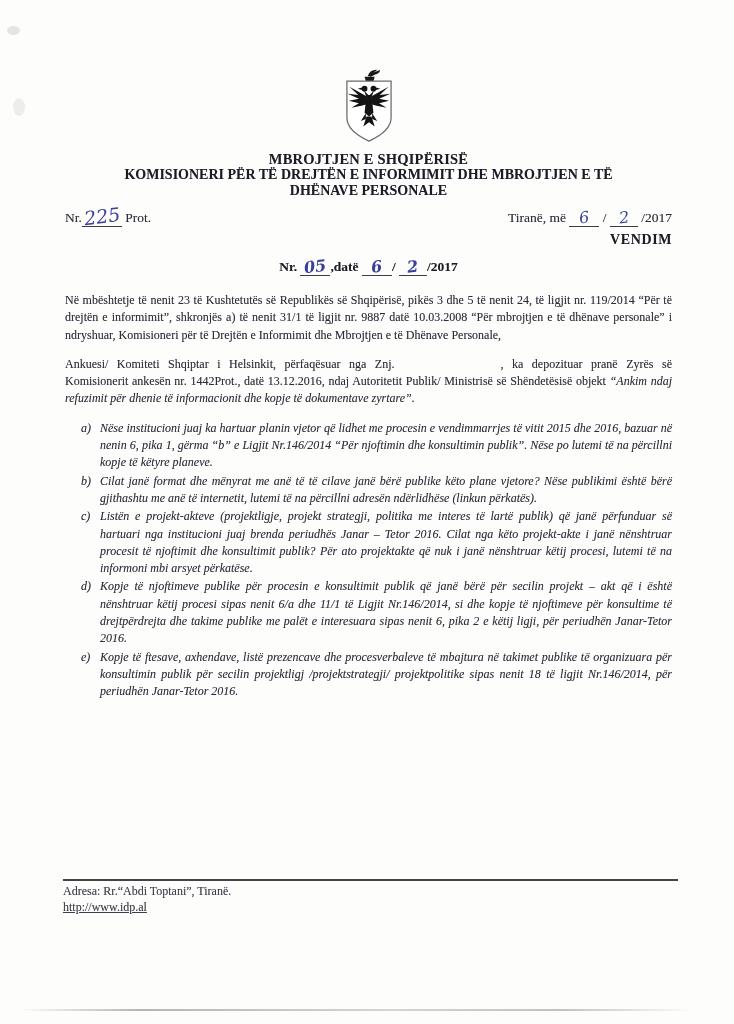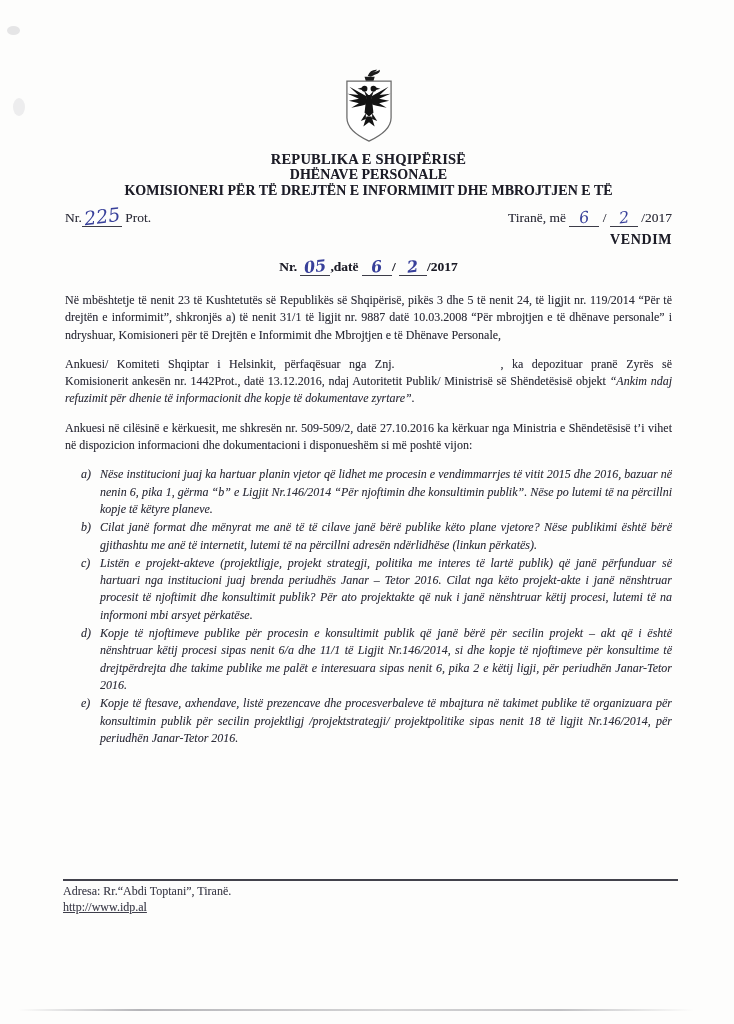--- a/index.html
+++ b/index.html
@@ -88,23 +88,23 @@
           <path d="M54 48 L81 33 L67 46 L84 44 L66 52 L82 55 L66 59 L78 66 L62 63 L55 61 Z"></path>
 
           <path d="M45 75 L37 87 L45 84 Z"></path>
           <path d="M55 75 L63 87 L55 84 Z"></path>
 
           <path d="M46 80 L54 80 L59 96 L50 89 L41 96 Z"></path>
         </g>
       </svg>
     </div>
 
-    <div class="republic">REPUBLIKA E SHQIPËRISË</div>
+    <div class="republic">MBROJTJEN E SHQIPËRISË</div>
+    <div class="inst">KOMISIONERI PËR TË DREJTËN E  INFORMIMIT DHE MBROJTJEN E TË</div>
     <div class="inst">DHËNAVE PERSONALE</div>
-    <div class="inst">KOMISIONERI PËR TË DREJTËN E  INFORMIMIT DHE MBROJTJEN E TË</div>
 
     <div class="proto">
       <div class="proto-left">
         <span>Nr.</span><span class="ul" style="width:40px;"><span class="hw">225</span></span>
         <span>Prot.</span>
       </div>
       <div class="proto-right">
         <span>Tiranë, më</span>
         <span class="ul" style="width:30px;"><span class="hw sm">6</span></span>
         <span>/</span>
@@ -120,21 +120,20 @@
       <span class="ul" style="width:30px;"><span class="hw sm">05</span></span><span>,datë</span>
       <span class="ul" style="width:30px;"><span class="hw sm">6</span></span><span>/</span>
       <span class="ul" style="width:28px;"><span class="hw sm">2</span></span><span>/2017</span>
     </div>
 
     <p class="par intro">Në mbështetje të nenit 23 të Kushtetutës së Republikës së Shqipërisë,  pikës 3 dhe 5 të nenit 24, të ligjit nr. 119/2014 “Për të drejtën e informimit”, shkronjës a) të nenit 31/1 të ligjit nr. 9887 datë 10.03.2008 “Për mbrojtjen e të dhënave personale” i ndryshuar, Komisioneri për të Drejtën e Informimit dhe Mbrojtjen e të Dhënave Personale,</p>
 
 
     <p class="par body1"><span>Ankuesi/ Komiteti Shqiptar i Helsinkit, përfaqësuar nga Znj.</span><span class="redact-gap"></span><span>, ka depozituar pranë Zyrës së Komisionerit ankesën nr. 1442Prot., datë 13.12.2016, ndaj Autoritetit Publik/ Ministrisë së Shëndetësisë objekt </span><span class="quote">“Ankim ndaj refuzimit për dhenie të informacionit dhe kopje të dokumentave zyrtare”.</span></p>
 
-    <p class="par" style="margin-top:0;">Ankuesi në cilësinë e kërkuesit, me shkresën nr. 509-509/2, datë 27.10.2016 ka kërkuar nga Ministria e Shëndetësisë t’i vihet në dispozicion informacioni dhe dokumentacioni i disponueshëm si më poshtë vijon:</p>
 
     <div class="list par">
       <div class="li">
         <span class="letter">a)</span>
         <span class="txt">Nëse institucioni juaj ka hartuar planin vjetor që lidhet me procesin e vendimmarrjes të vitit 2015 dhe 2016, bazuar në nenin 6, pika 1, gërma “b” e Ligjit Nr.146/2014 “Për njoftimin dhe konsultimin publik”. Nëse po lutemi të na përcillni kopje të këtyre planeve.</span>
       </div>
       <div class="li">
         <span class="letter">b)</span>
         <span class="txt">Cilat janë format dhe mënyrat me anë të të cilave janë bërë publike këto plane vjetore? Nëse publikimi është bërë gjithashtu me anë të internetit, lutemi të na përcillni adresën ndërlidhëse (linkun përkatës).</span>
       </div>

